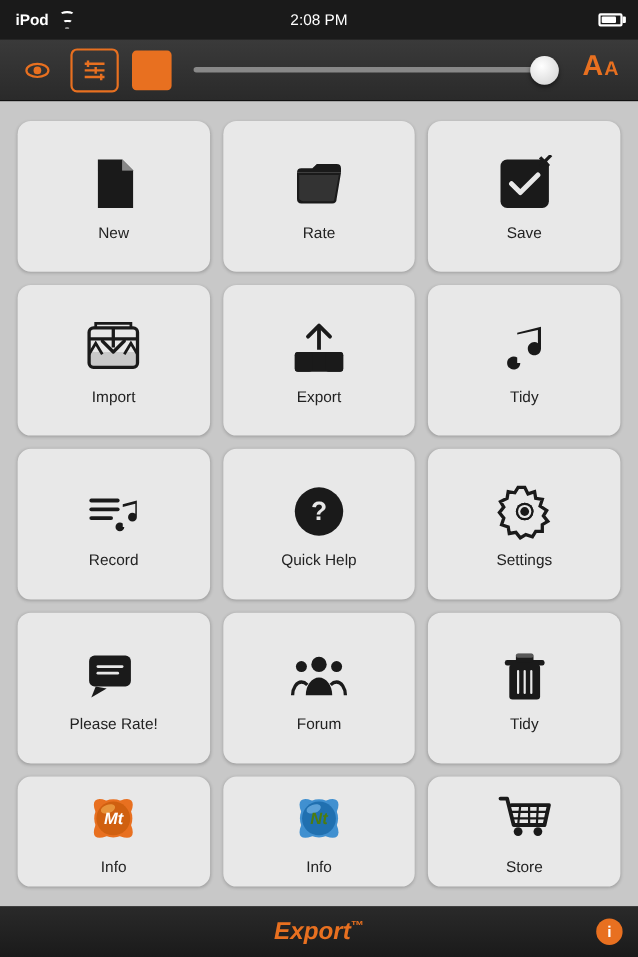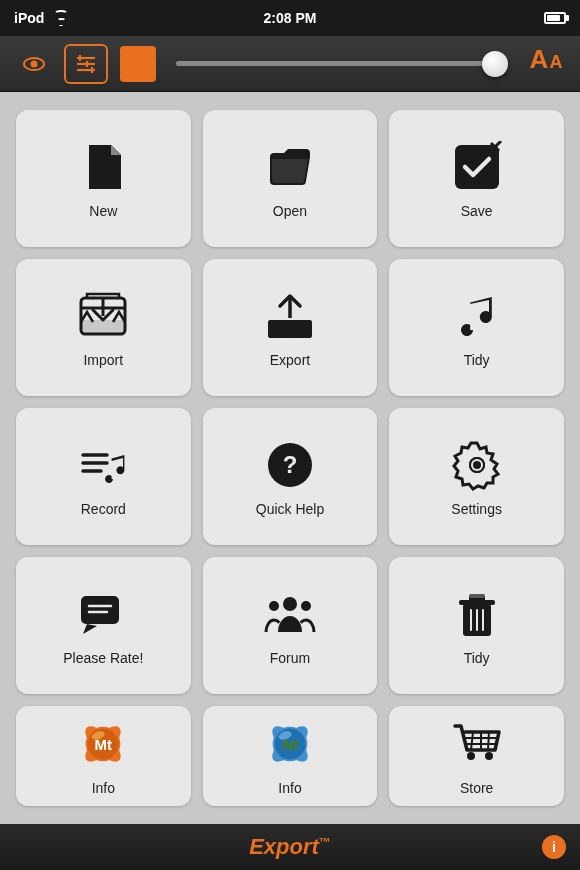--- a/index.html
+++ b/index.html
@@ -30,21 +30,21 @@
     .status-left {
       display: flex;
       align-items: center;
       gap: 8px;
     }
     .status-time {
       position: absolute;
       left: 50%;
       transform: translateX(-50%);
       font-size: 14px;
-      font-weight: 700;
+      font-weight: 400;
       color: #fff;
     }
     .battery-icon {
       width: 22px;
       height: 12px;
       border: 2px solid #fff;
       border-radius: 2px;
       position: relative;
       display: inline-flex;
       align-items: center;
@@ -313,21 +313,21 @@
   </div>
 
   <div class="grid-btn">
     <div class="icon-area">
       <svg viewBox="0 0 52 52">
         <path d="M6 16 Q6 12 10 12 L20 12 L24 8 L42 8 Q46 8 46 12 L46 16 Z" fill="#1a1a1a"></path>
         <path d="M6 16 L46 16 L42 40 Q42 44 38 44 L10 44 Q6 44 6 40 Z" fill="#1a1a1a"></path>
         <path d="M8 18 L44 18 L40 40 Q40 42 38 42 L12 42 Q10 42 8 40 Z" fill="#333"></path>
       </svg>
     </div>
-    <span class="btn-label">Open</span>
+    <span class="btn-label">Rate</span>
   </div>
 
   <div class="grid-btn">
     <div class="icon-area">
       <svg viewBox="0 0 52 52">
         <rect x="4" y="4" width="44" height="44" rx="6" fill="#1a1a1a"></rect>
         <polyline points="14,26 22,34 38,18" fill="none" stroke="#e8e8e8" stroke-width="4.5" stroke-linecap="round" stroke-linejoin="round"></polyline>
         <path d="M40 2 L48 10" stroke="#1a1a1a" stroke-width="3"></path>
         <path d="M42 0 Q50 0 52 8 L52 52 L44 52 L44 4 Z" fill="none"></path>
 
@@ -464,21 +464,21 @@
       <div style="position:relative;width:54px;height:54px;display:flex;align-items:center;justify-content:center;">
 
         <svg viewBox="0 0 54 54" width="54" height="54" style="position:absolute;">
           <ellipse cx="27" cy="27" rx="24" ry="10" fill="#e87020" transform="rotate(45 27 27)"></ellipse>
           <ellipse cx="27" cy="27" rx="24" ry="10" fill="#e87020" transform="rotate(-45 27 27)"></ellipse>
           <circle cx="27" cy="27" r="18" fill="#e87020"></circle>
           <circle cx="27" cy="27" r="16" fill="#d06010"></circle>
 
           <ellipse cx="22" cy="18" rx="7" ry="4" fill="rgba(255,200,100,0.5)" transform="rotate(-20 22 18)"></ellipse>
         </svg>
-        <span style="position:relative;z-index:2;font-size:15px;font-weight:bold;color:#fff;">Mt</span>
+        <span style="position:relative;z-index:2;font-size:15px;font-weight:bold;color:#fff;font-style:italic;">Mt</span>
       </div>
     </div>
     <span class="btn-label">Info</span>
   </div>
 
   <div class="grid-btn">
     <div class="icon-area">
       <div style="position:relative;width:54px;height:54px;display:flex;align-items:center;justify-content:center;">
         <svg viewBox="0 0 54 54" width="54" height="54" style="position:absolute;">
           <ellipse cx="27" cy="27" rx="24" ry="10" fill="#4090d0" transform="rotate(45 27 27)"></ellipse>

